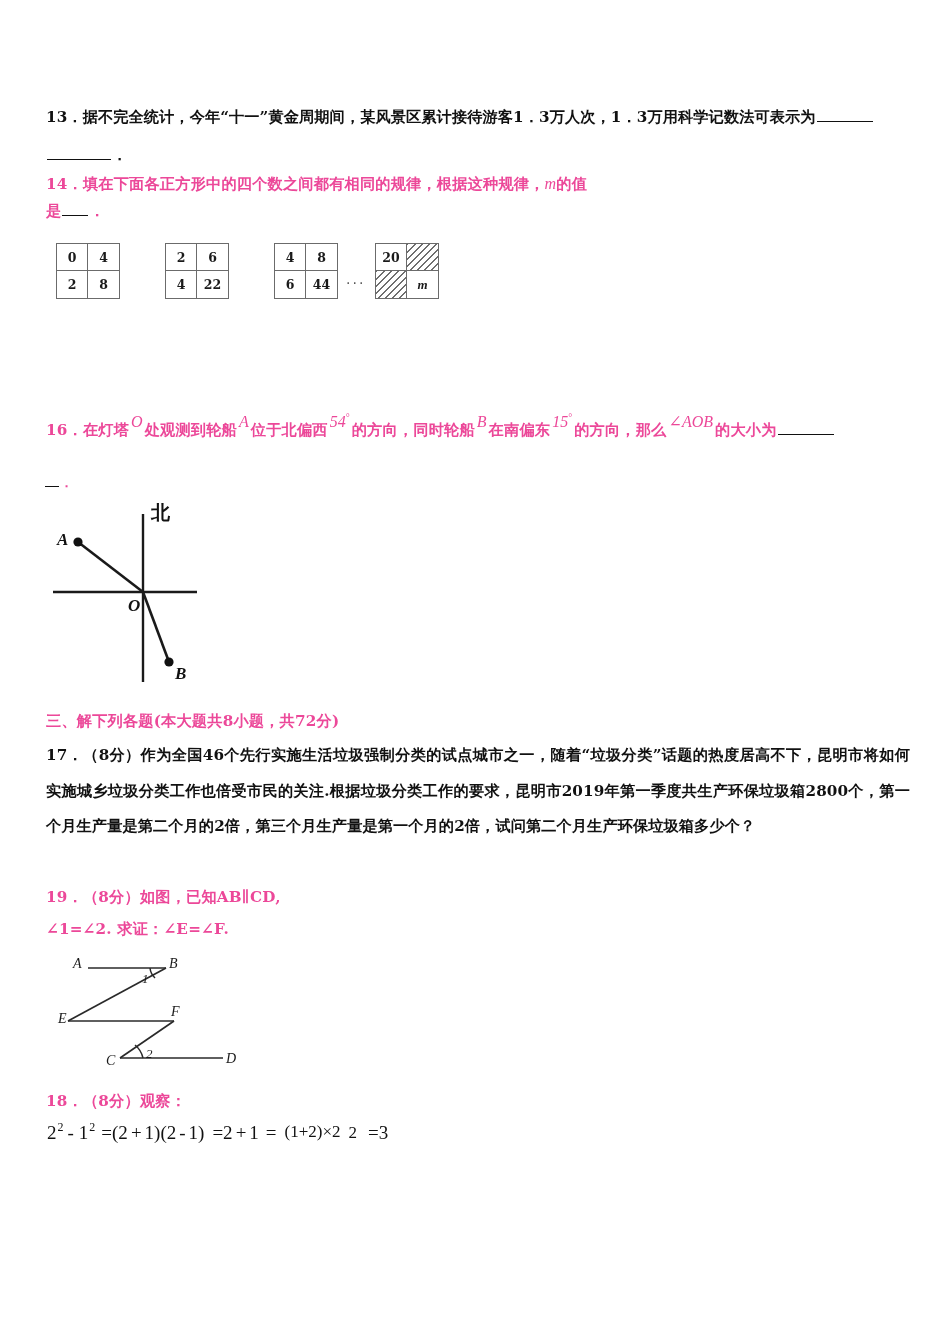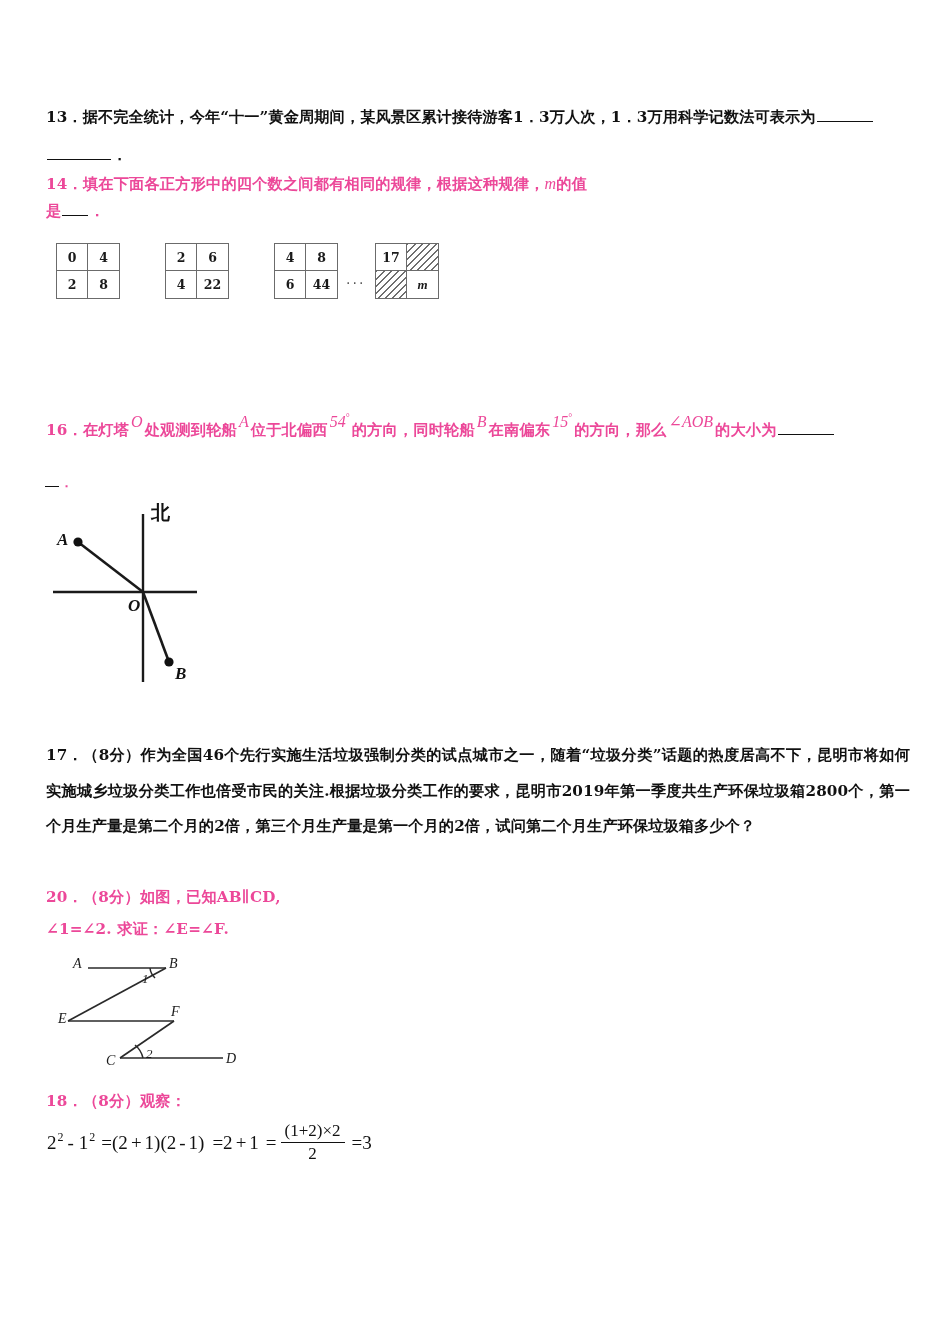--- a/index.html
+++ b/index.html
@@ -156,21 +156,21 @@
   }
   .mathline .tok { padding: 0 1px; }
   .sup {
     font-size: 12px;
     vertical-align: super;
     position: relative;
     top: -6px;
   }
   .frac {
     display: inline-flex;
-    flex-direction: column;
+    flex-direction: row;
     align-items: center;
     vertical-align: middle;
     margin: 0 3px;
     position: relative;
     top: -1px;
   }
   .frac .num {
     font-size: 17px;
     padding: 0 4px 1px 4px;
     line-height: 1.15;
@@ -217,21 +217,21 @@
       <div class="cell">22</div>
     </div>
     <div class="grid" style="left:222px;">
       <div class="cell">4</div>
       <div class="cell">8</div>
       <div class="cell">6</div>
       <div class="cell">44</div>
     </div>
     <div class="dots" style="left:294px;">...</div>
     <div class="grid" style="left:323px;">
-      <div class="cell">17</div>
+      <div class="cell">20</div>
       <div class="cell hatch"></div>
       <div class="cell hatch"></div>
       <div class="cell ital">m</div>
     </div>
   </div>
 
 
   <div class="qline" style="left:46px; top:418px;">
     <span>16．</span><span>在灯塔</span><span class="mth">O</span><span>处观测到轮船</span><span class="mth">A</span><span>位于北偏西</span><span class="mth"><span>54</span><span class="deg">°</span></span><span>的方向，同时轮船</span><span class="mth">B</span><span>在南偏东</span><span class="mth"><span>15</span><span class="deg">°</span></span><span>的方向，那么</span><span class="mth">∠AOB</span><span>的大小为</span><span class="blank b-md"></span>
   </div>
@@ -253,27 +253,30 @@
       <circle cx="33" cy="50" r="4.6" fill="#111"></circle>
 
       <circle cx="124" cy="170" r="4.6" fill="#111"></circle>
     </svg>
     <div style="position:absolute; left:106px; top:8px; font-family:'DejaVu Serif','Liberation Serif',serif; font-weight:700; font-size:19px; color:#111;">北</div>
     <div style="position:absolute; left:12px; top:38px; font-family:'Liberation Serif',serif; font-style:italic; font-weight:700; font-size:17px; color:#111;">A</div>
     <div style="position:absolute; left:130px; top:172px; font-family:'Liberation Serif',serif; font-style:italic; font-weight:700; font-size:17px; color:#111;">B</div>
     <div style="position:absolute; left:83px; top:104px; font-family:'Liberation Serif',serif; font-style:italic; font-weight:700; font-size:17px; color:#111;">O</div>
   </div>
 
+  <div class="qline" style="left:46px; top:710px;">
+    <span>三、解下列各题(本大题共8小题，共72分)</span>
+  </div>
 
   <div class="qblock" style="left:46px; top:738px; width:864px;">
     <span>17．</span><span>（8分）</span><span>作为全国46个先行实施生活垃圾强制分类的试点城市之一，随着“垃圾分类”话题的热度居高不下，昆明市将如何实施城乡垃圾分类工作也倍受市民的关注.根据垃圾分类工作的要求，昆明市2019年第一季度共生产环保垃圾箱2800个，第一个月生产量是第二个月的2倍，第三个月生产量是第一个月的2倍，试问第二个月生产环保垃圾箱多少个？</span>
   </div>
 
   <div class="qline" style="left:46px; top:886px;">
-    <span>20．</span><span>（8分）</span><span>如图，已知AB∥CD,</span>
+    <span>19．</span><span>（8分）</span><span>如图，已知AB∥CD,</span>
   </div>
   <div class="qline" style="left:46px; top:918px;">
     <span>∠1=∠2. 求证：∠E=∠F.</span>
   </div>
 
   <div class="fig fig-zigzag">
     <svg width="240" height="135" viewBox="0 0 240 135">
 
       <line x1="30" y1="20" x2="108" y2="20" stroke="#2a2a2a" stroke-width="1.7"></line>
 

